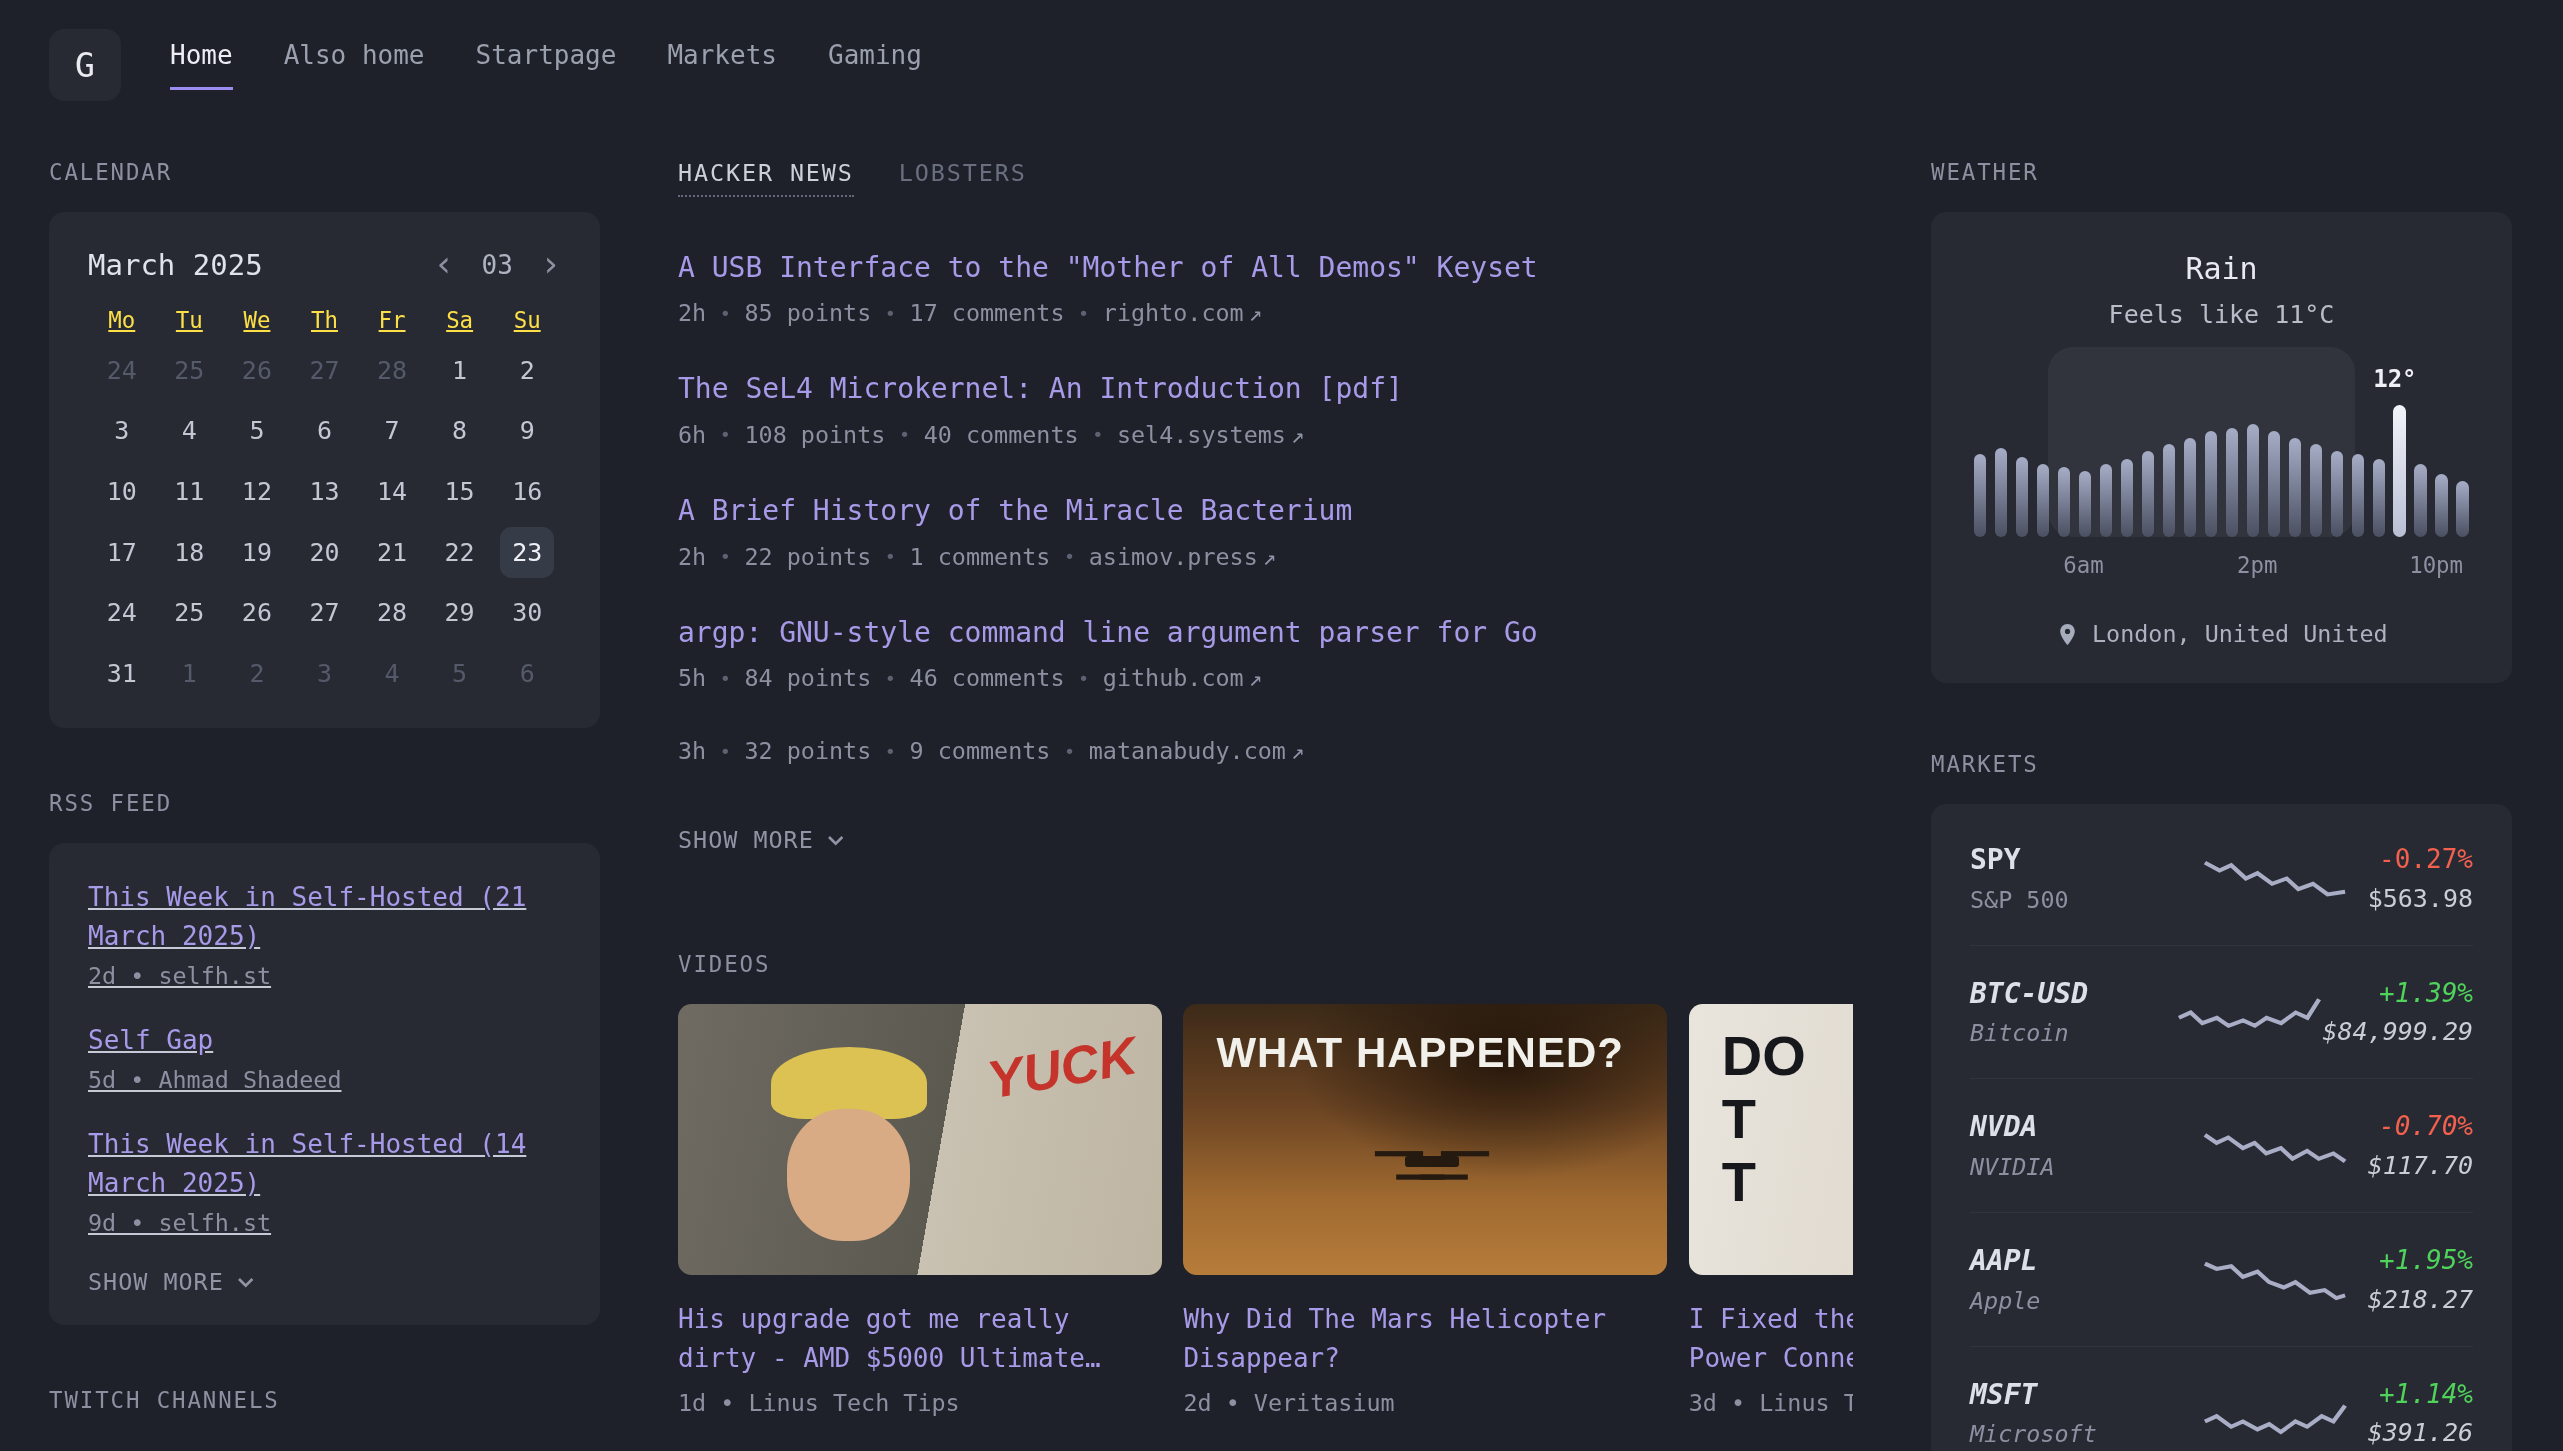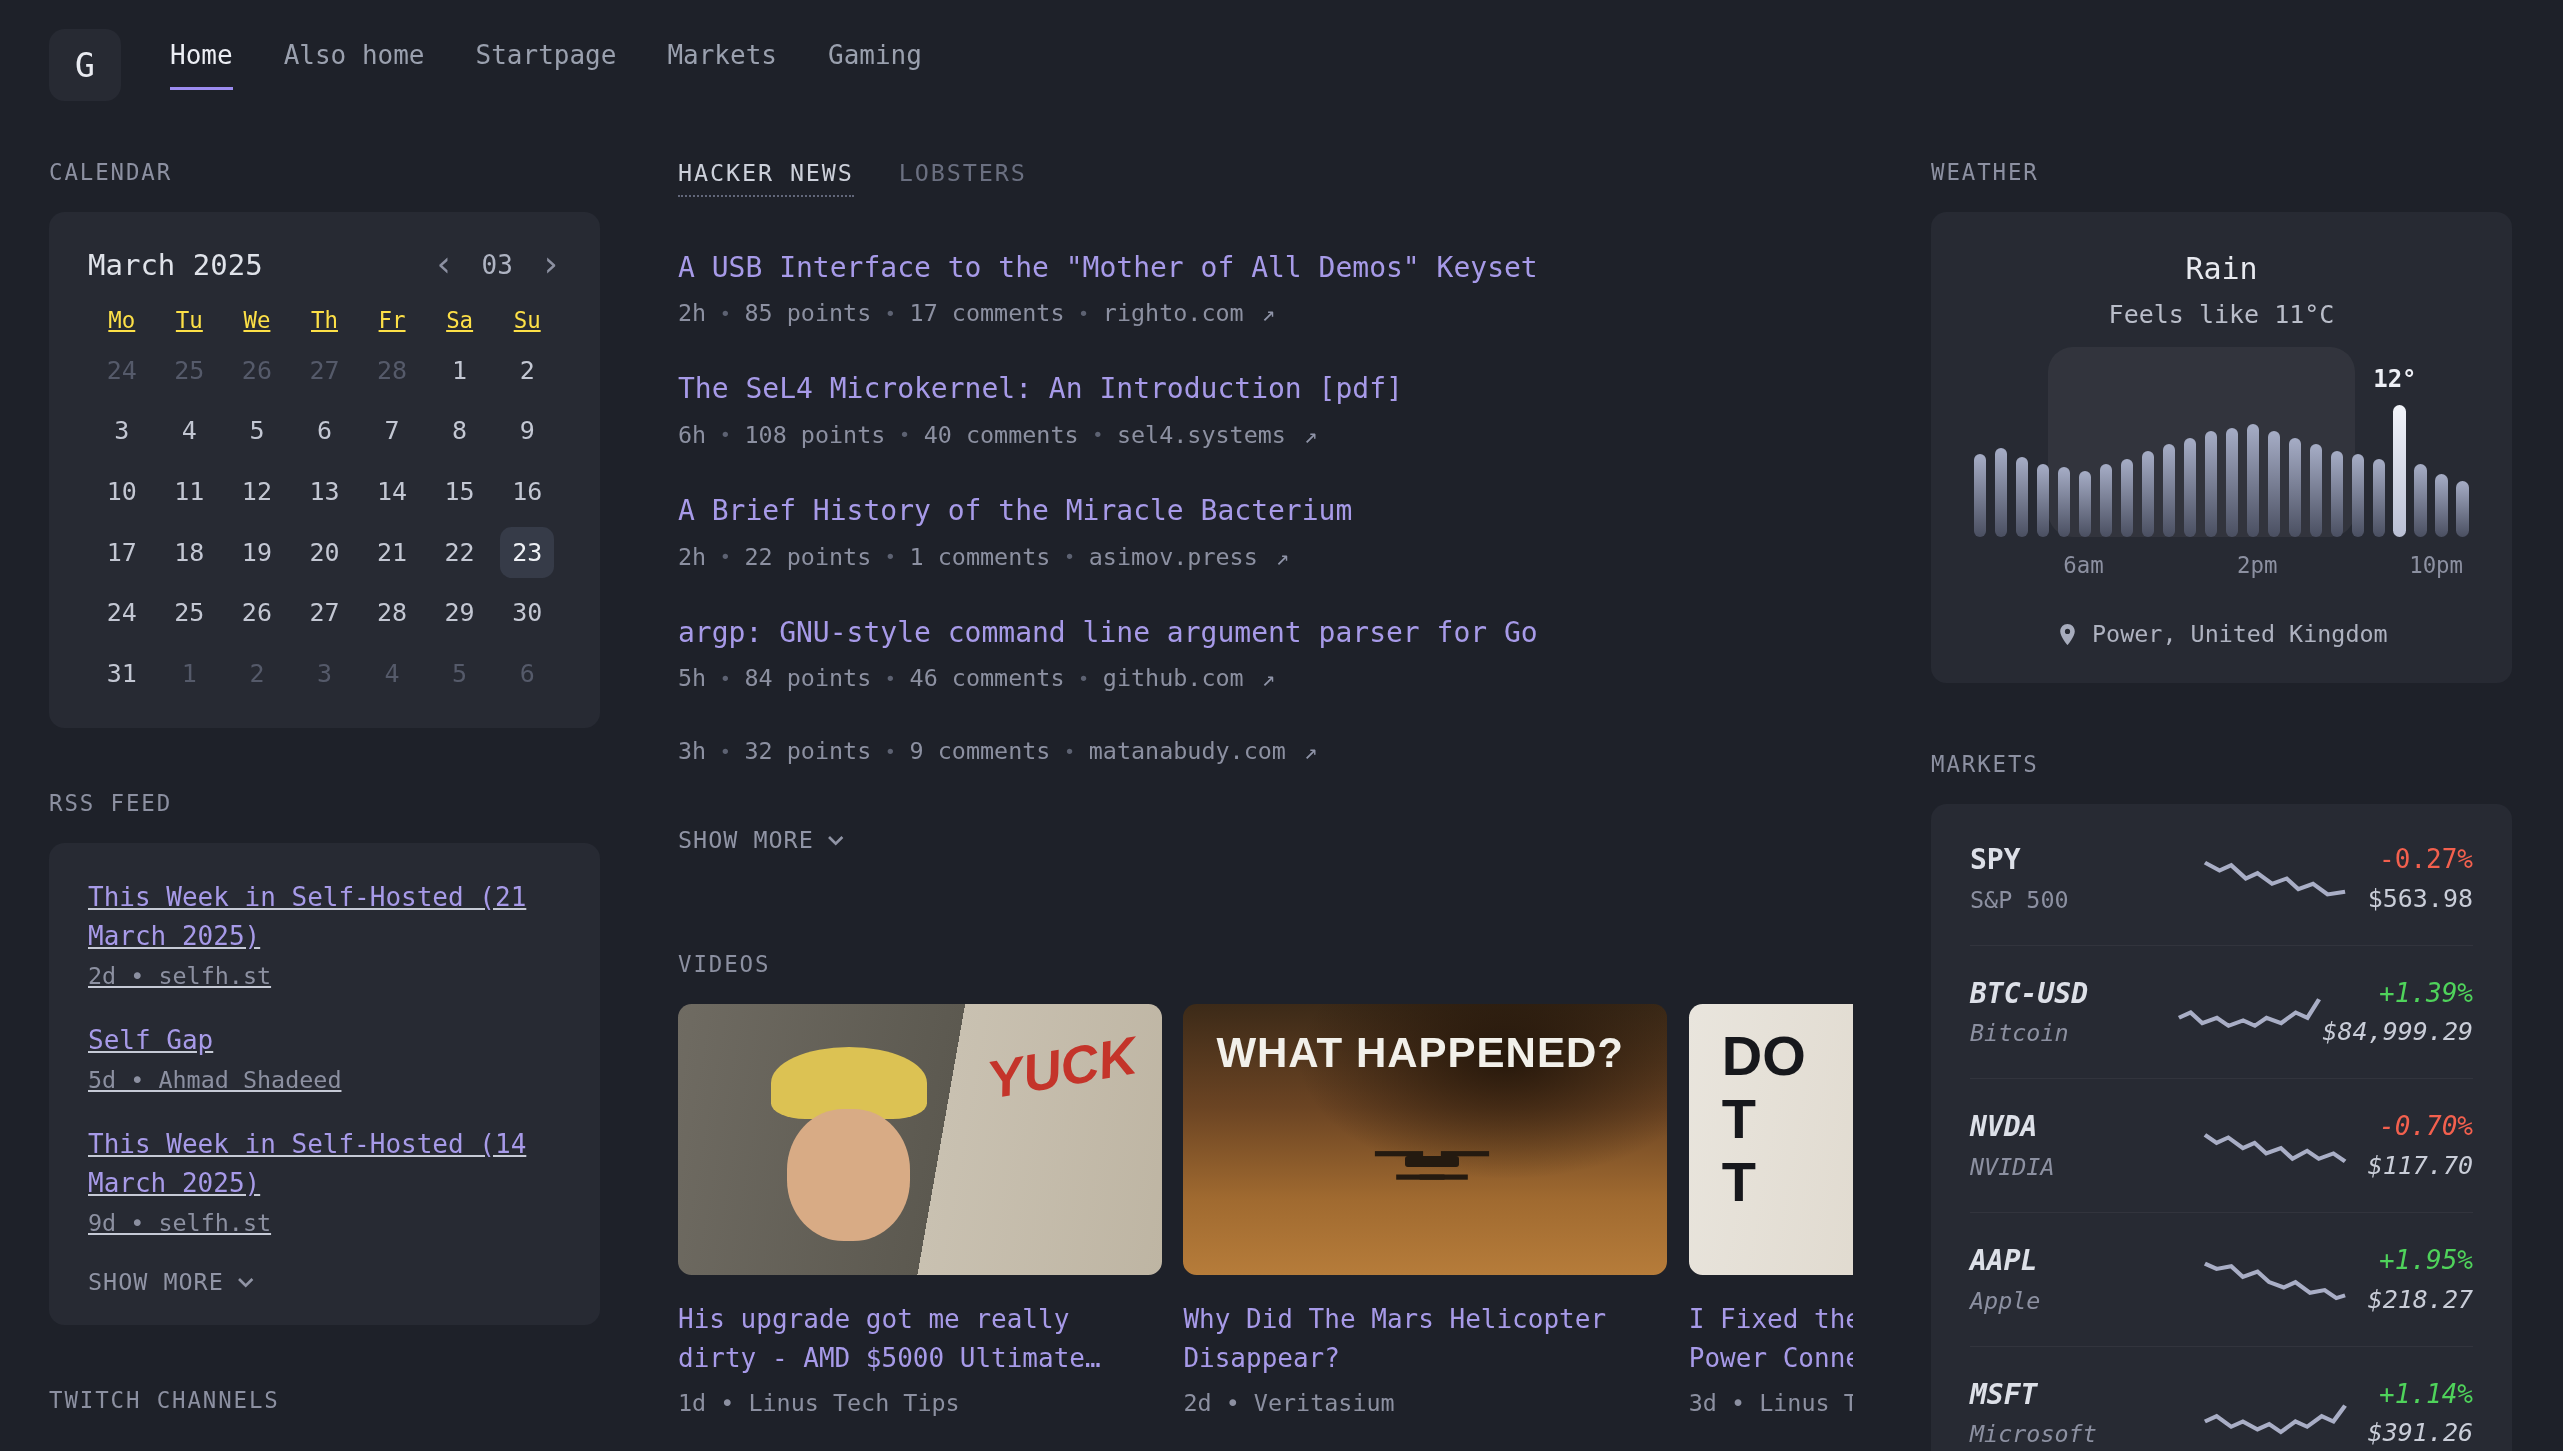--- a/index.html
+++ b/index.html
@@ -64,21 +64,21 @@
   .chev { width:21.4px; height:21.4px; }
 
   
   .tabs { display:flex; gap:45px; margin-bottom:54px; }
   .tab { font-size:23.4px; letter-spacing:1.9px; color:#6a6f80; cursor:pointer; padding-bottom:7.8px; border-bottom:2.9px dotted transparent; }
   .tab.active { color:#ccd0da; border-bottom-color:#62677a; }
   .hn-item { margin-bottom:45px; }
   .hn-title { font-size:28px; color:#a79ae8; cursor:pointer; margin-bottom:15.6px; }
   .hn-meta { font-size:23.4px; color:#8c90a1; display:flex; align-items:center; }
   .dot { font-size:18.5px; color:#5d6272; margin:0 13.6px; }
-  .hn-src { cursor:pointer; display:inline-flex; align-items:center; gap:18px; }
+  .hn-src { cursor:pointer; display:inline-flex; align-items:center; gap:5px; }
   .ext { color:#8f94a8; font-size:22.4px; }
   .news-show-more { margin-top:15.6px; }
 
   
   .videos { margin-top:97px; }
   .vid-row { display:flex; gap:21.4px; overflow:hidden; }
   .vid-card { flex:0 0 484px; cursor:pointer; }
   .thumb { position:relative; width:484px; height:271px; border-radius:13.6px; overflow:hidden; margin-bottom:25px; }
   .thumb-text { font-family:"Liberation Sans",sans-serif; }
   .thumb.ltt1 { background:linear-gradient(100deg,#6f6b62 0%,#5c5950 54%,#c9c1b1 54%,#beb5a3 100%); }
@@ -555,21 +555,21 @@
         <div class="w-times">
 
         <span class="w-time">6am</span>
             <span class="w-time">2pm</span>
             <span class="w-time">10pm</span>
           </div>
         <div class="w-loc">
           <svg class="pin" viewBox="0 0 24 24">
               <path d="M12 2C8.1 2 5 5.1 5 9c0 5 7 13 7 13s7-8 7-13c0-3.9-3.1-7-7-7zm0 9.5A2.5 2.5 0 1 1 12 6.5a2.5 2.5 0 0 1 0 5z"></path>
             </svg>
-          <span>Power, United Kingdom</span>
+          <span>London, United United</span>
         </div>
       </div>
     </section>
 
     <section class="markets">
       <h2 class="sec-h">MARKETS</h2>
       <div class="card mk-card">
 
       <div class="mk-row">
             <div class="mk-id">

